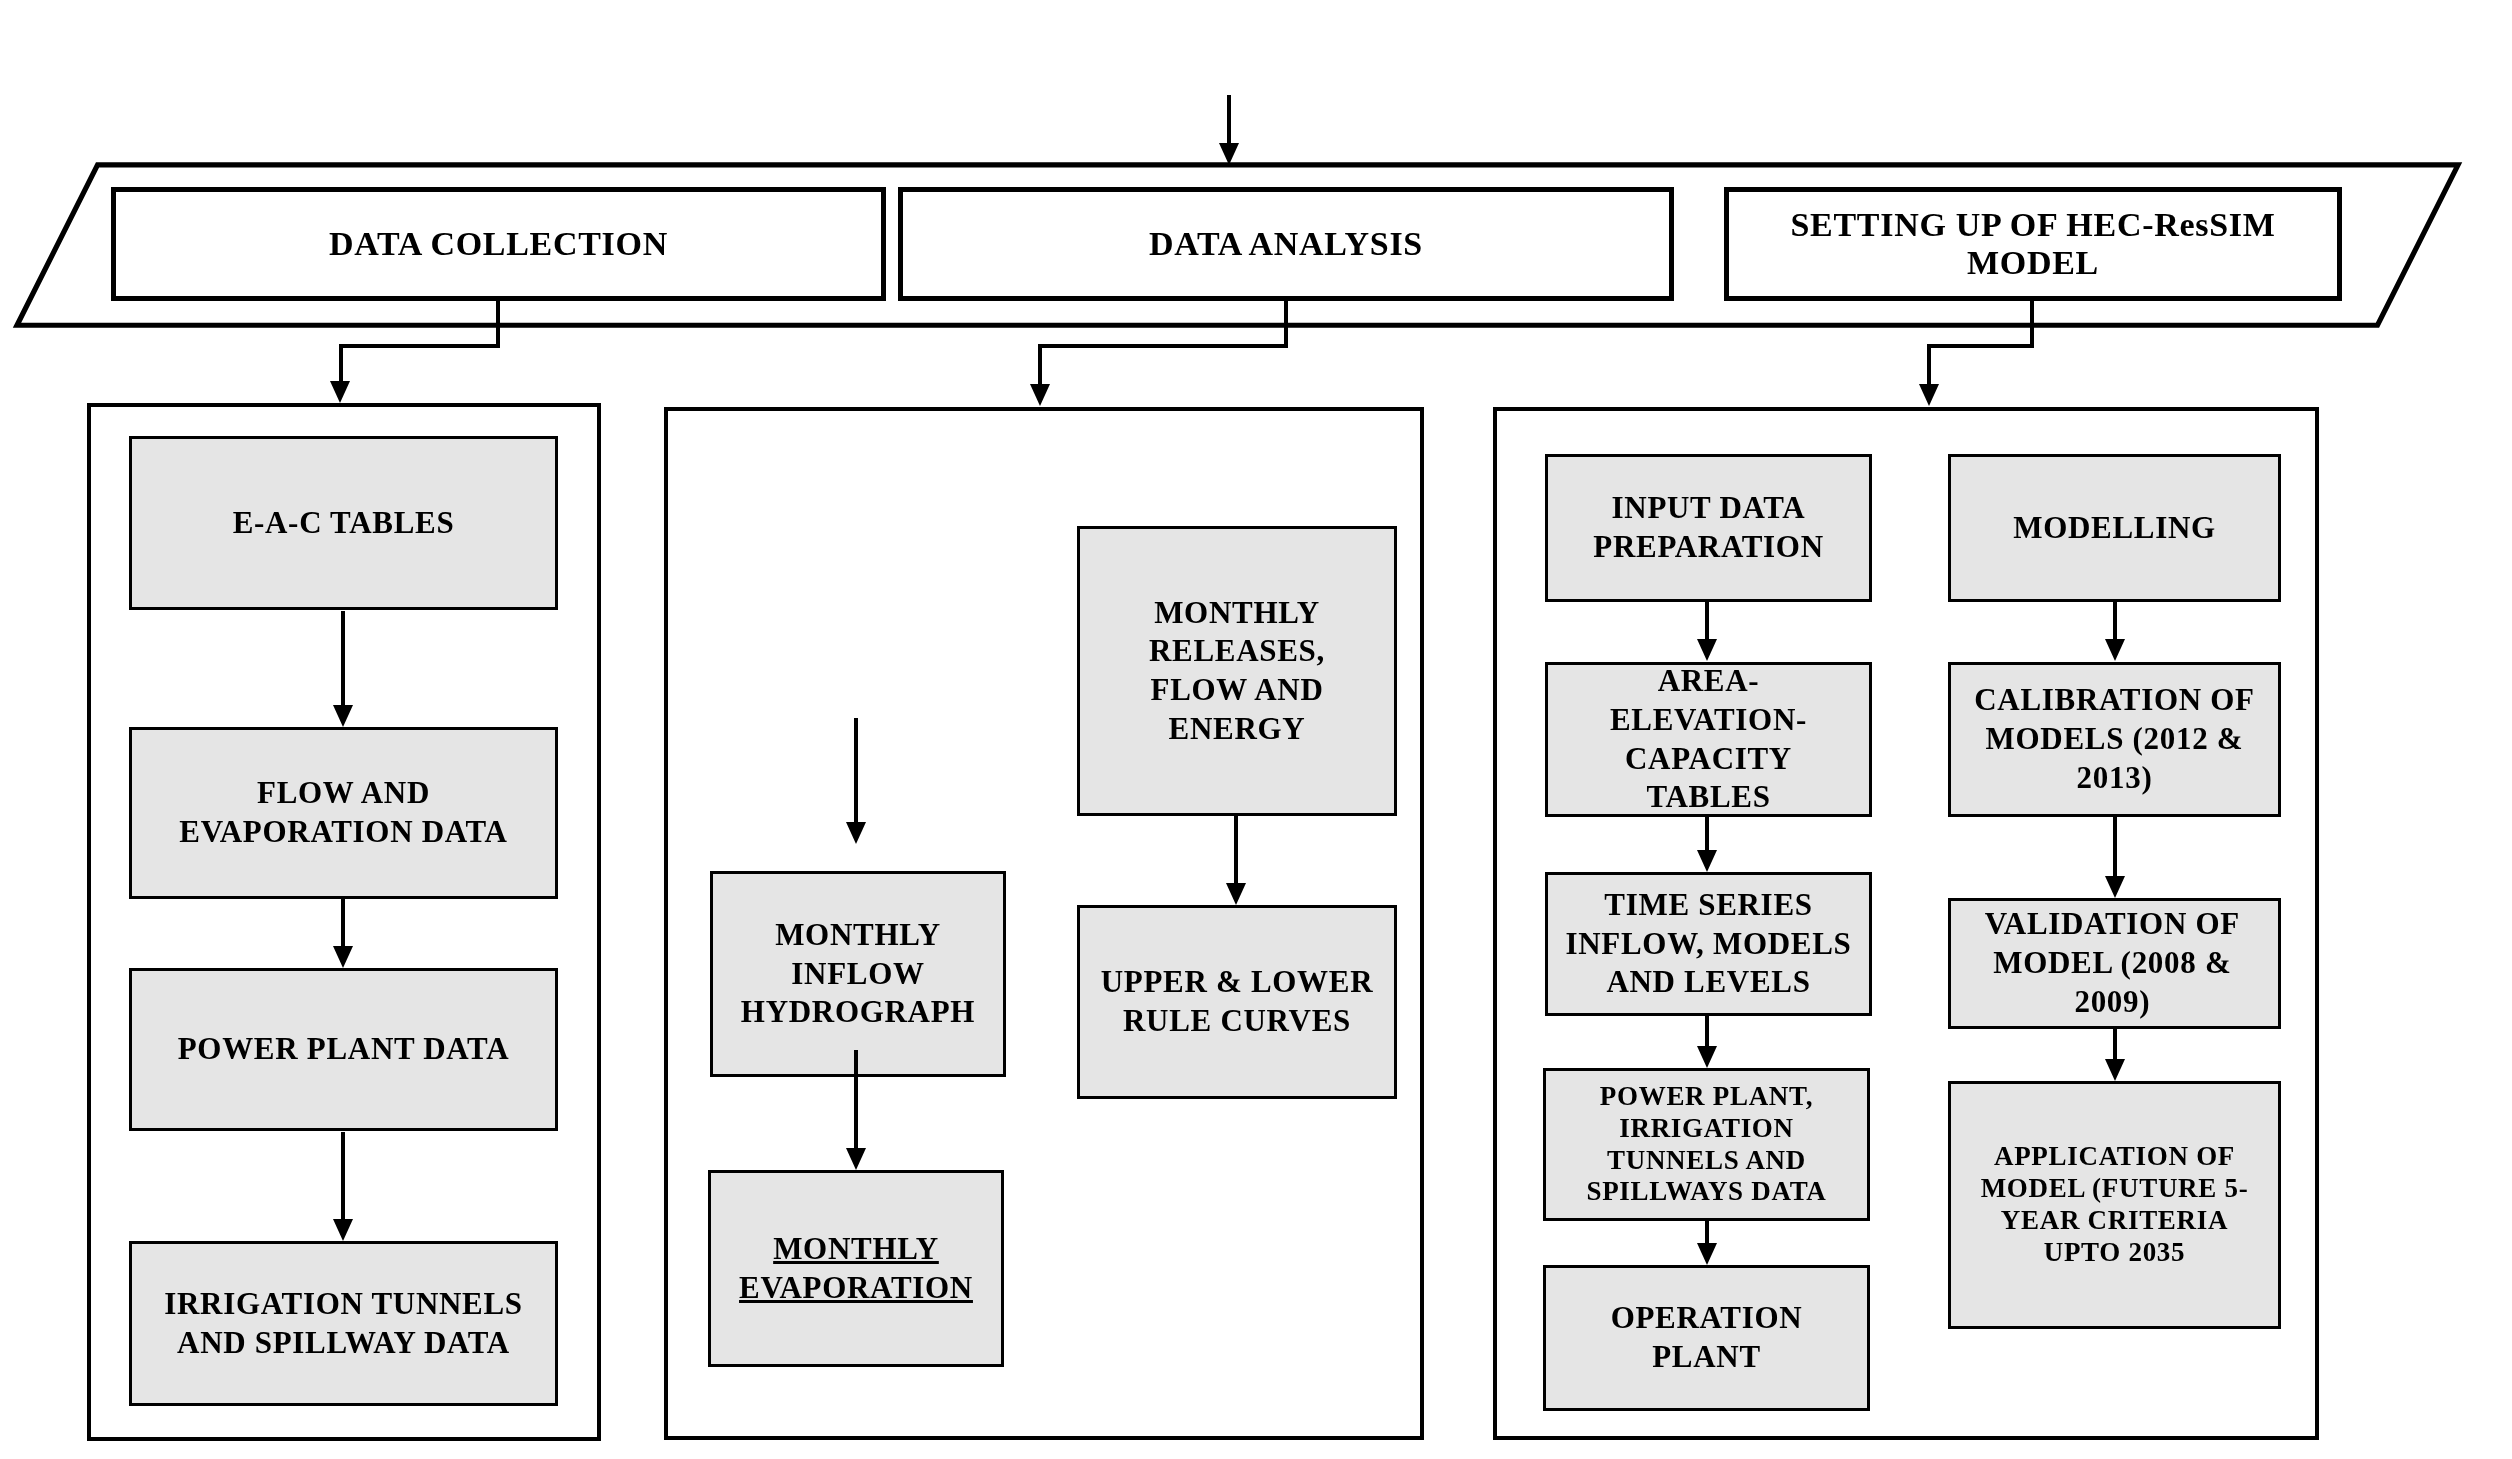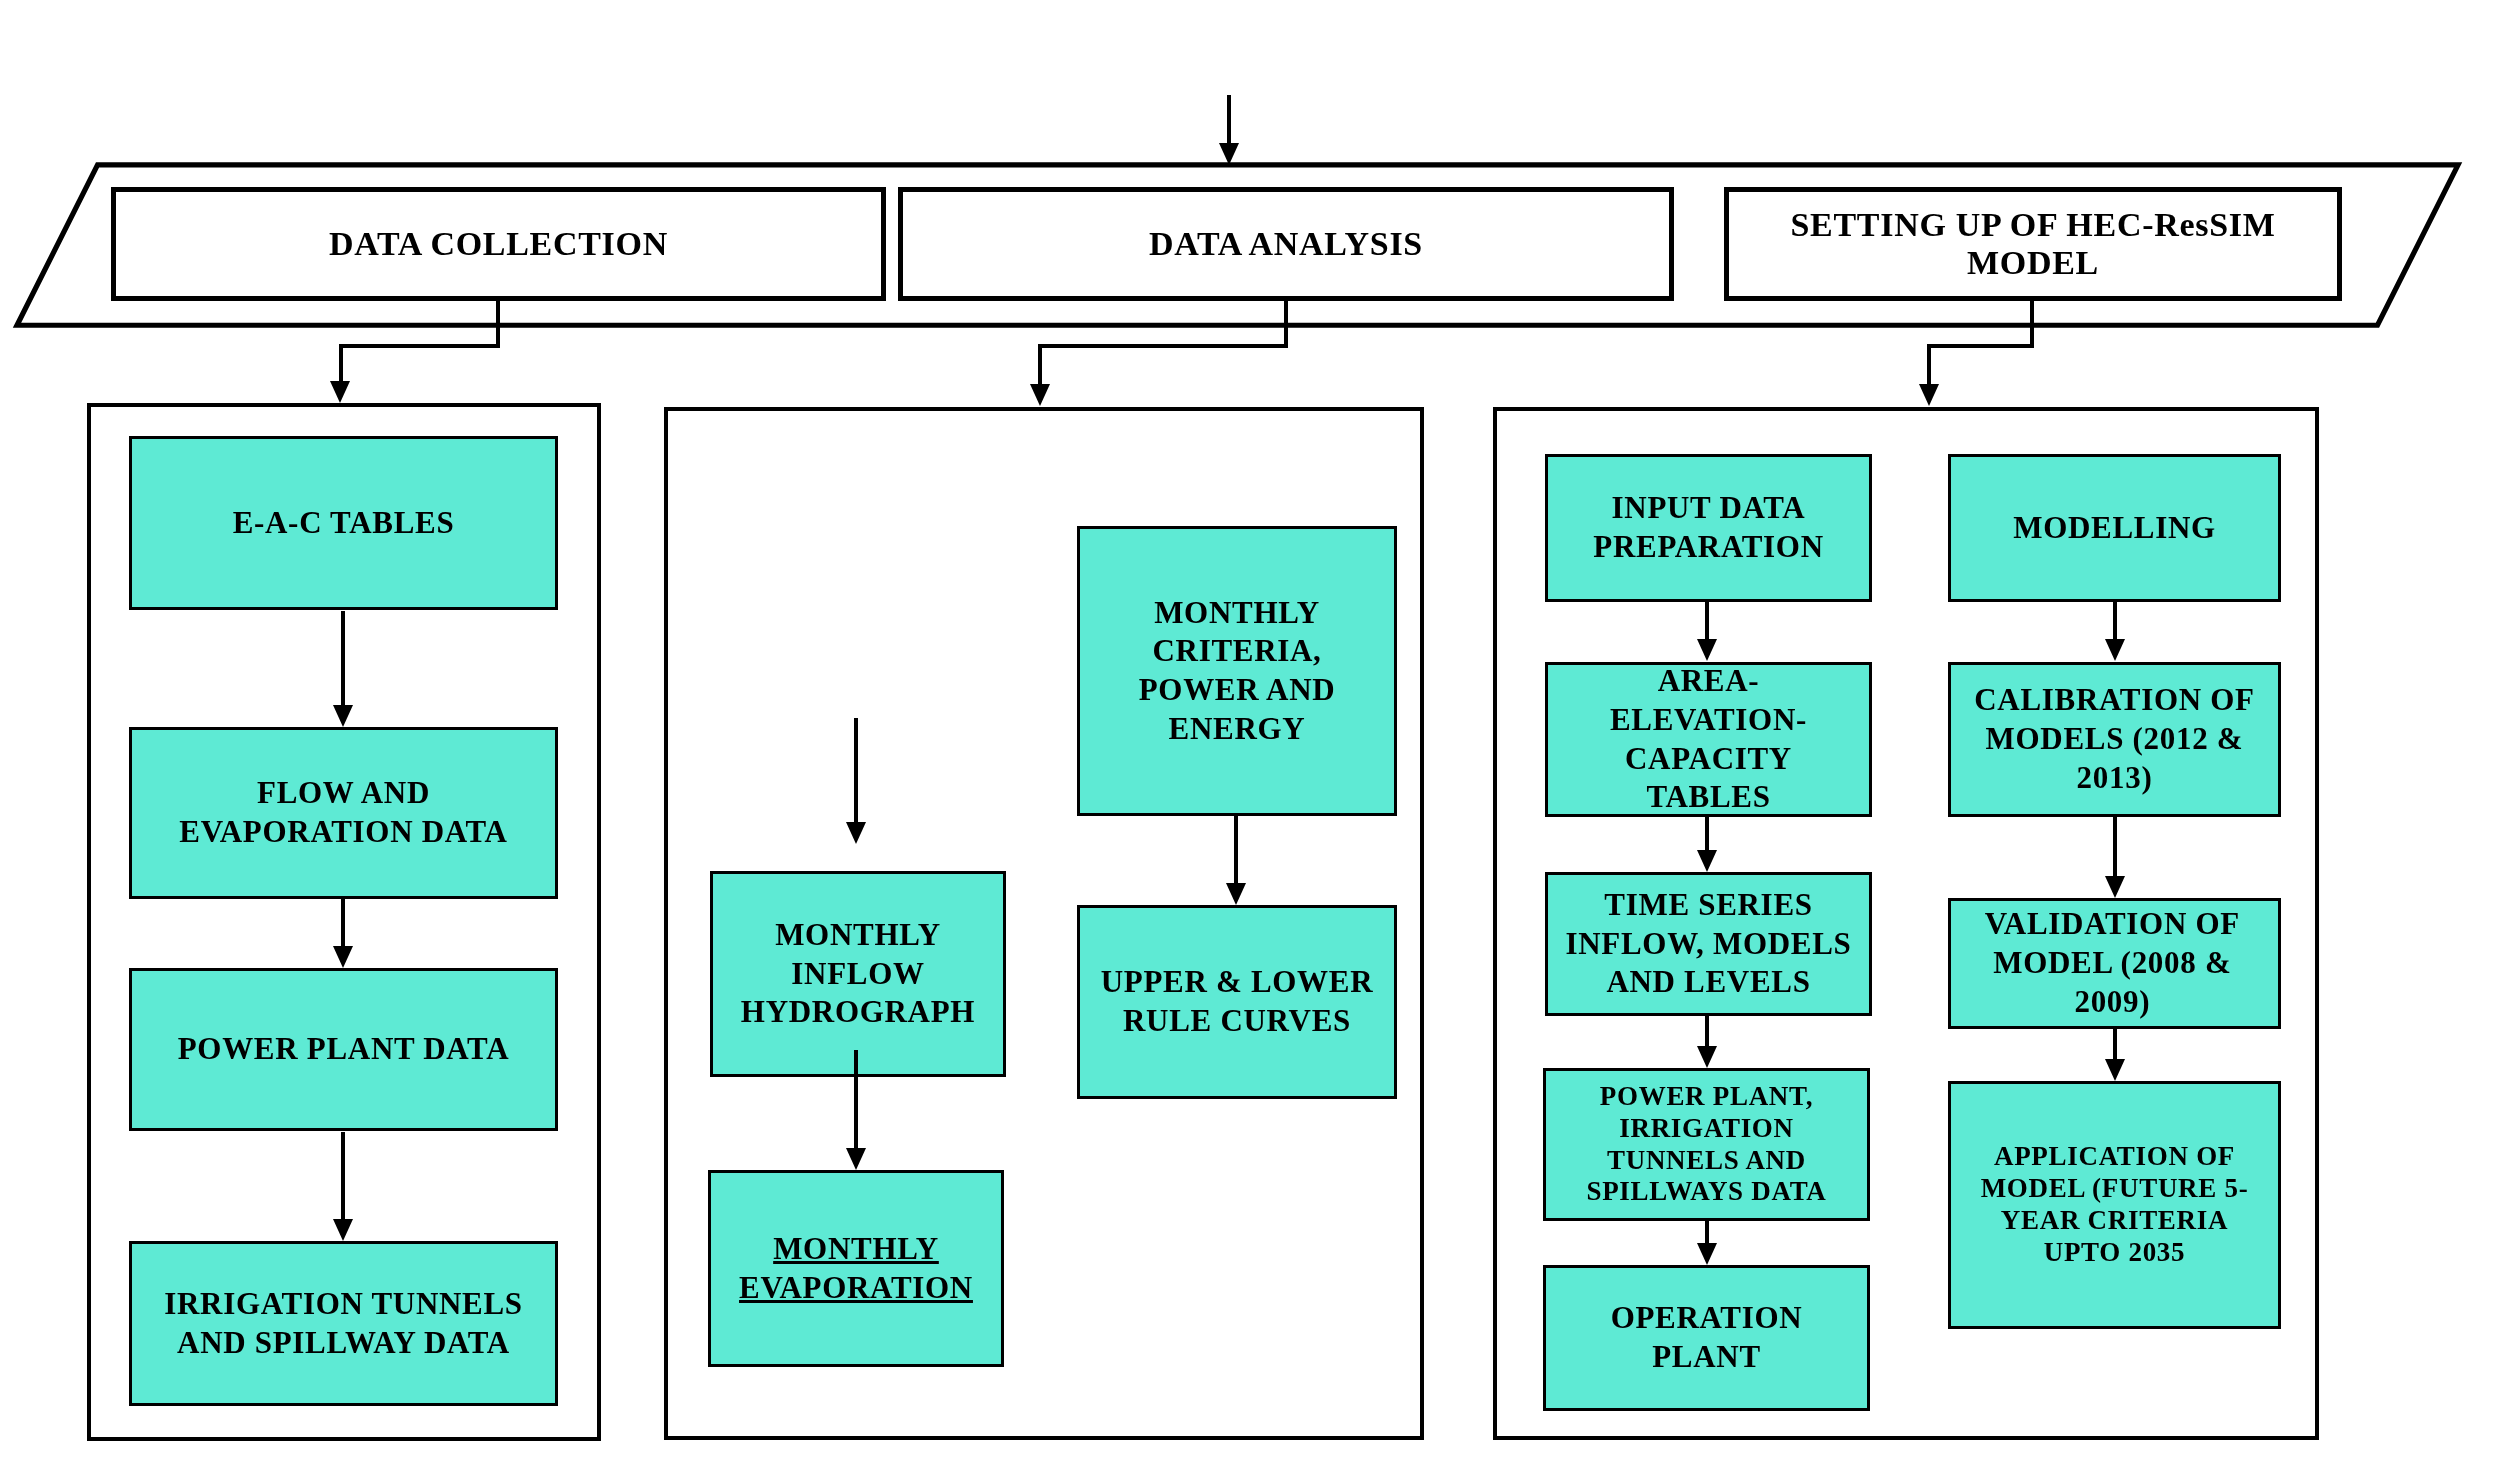--- a/index.html
+++ b/index.html
@@ -34,21 +34,21 @@
     text-align: center;
   }
   .container {
     position: absolute;
     border: 4.4px solid #000;
     background: transparent;
   }
   .step {
     position: absolute;
     border: 3.7px solid #000;
-    background: #5eead4;
+    background: #e5e5e5;
     display: flex; align-items: center; justify-content: center;
     font-size: 31px; font-weight: bold; letter-spacing: 0.7px;
     line-height: 1.25; text-align: center;
     padding: 3px 16.3px;
   }
   .step.tight { line-height: 1.18; padding: 3px 10.3px; font-size: 27px; }
   .vline { position: absolute; width: 3.7px; background: #000; }
   .hline { position: absolute; height: 3.7px; background: #000; }
   .ahead {
     position: absolute; width: 0; height: 0;
@@ -128,21 +128,21 @@
     <span>MONTHLY INFLOW HYDROGRAPH</span>
   </div>
   <div class="vline" style="left:854px; top:1050px; height:103px;"></div>
   <div class="ahead" style="left:846px; top:1148px;"></div>
 
   <div class="step" style="left:708px; top:1170px; width:296px; height:197px;text-decoration:underline;">
     <span>MONTHLY EVAPORATION</span>
   </div>
 
   <div class="step" style="left:1077px; top:526px; width:320px; height:290px;">
-    <span>MONTHLY CRITERIA, POWER AND ENERGY</span>
+    <span>MONTHLY RELEASES, FLOW AND ENERGY</span>
   </div>
   <div class="vline" style="left:1234px; top:816px; height:69px;"></div>
   <div class="ahead" style="left:1226px; top:883px;"></div>
 
   <div class="step" style="left:1077px; top:905px; width:320px; height:194px;">
     <span>UPPER &amp; LOWER RULE CURVES</span>
   </div>
 
   <div class="step" style="left:1545px; top:454px; width:327px; height:148px;">
     <span>INPUT DATA PREPARATION</span>

